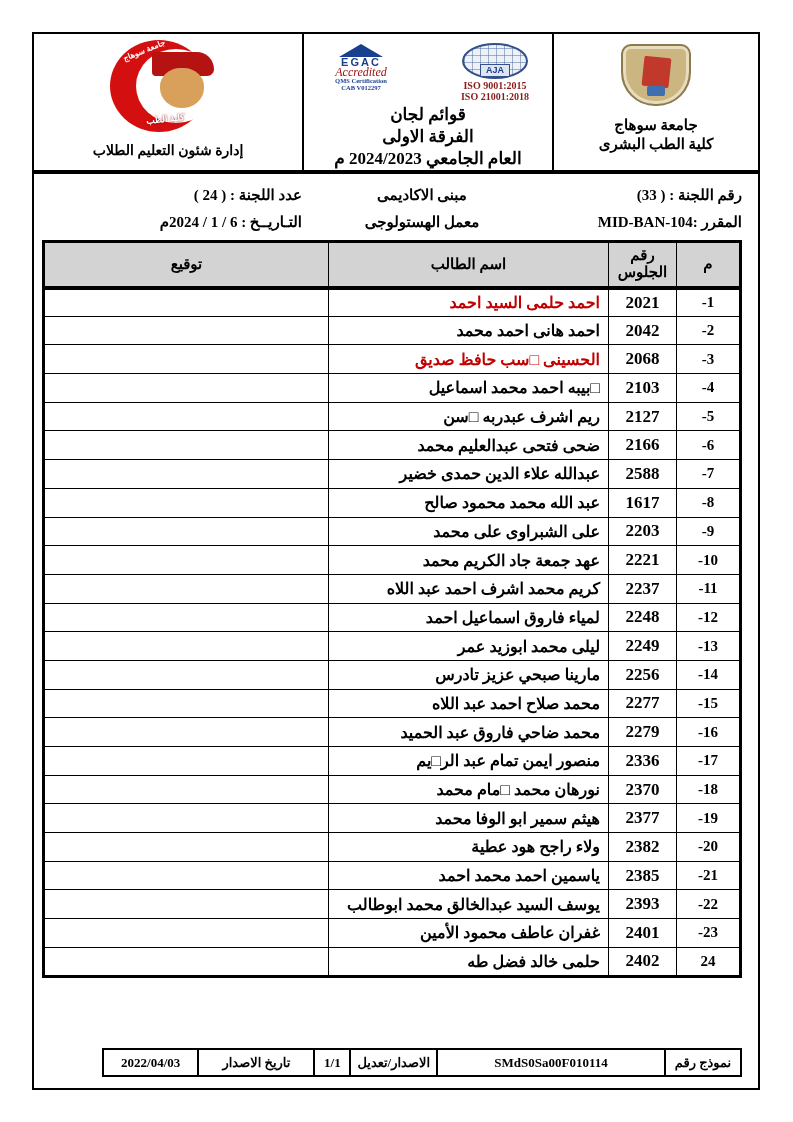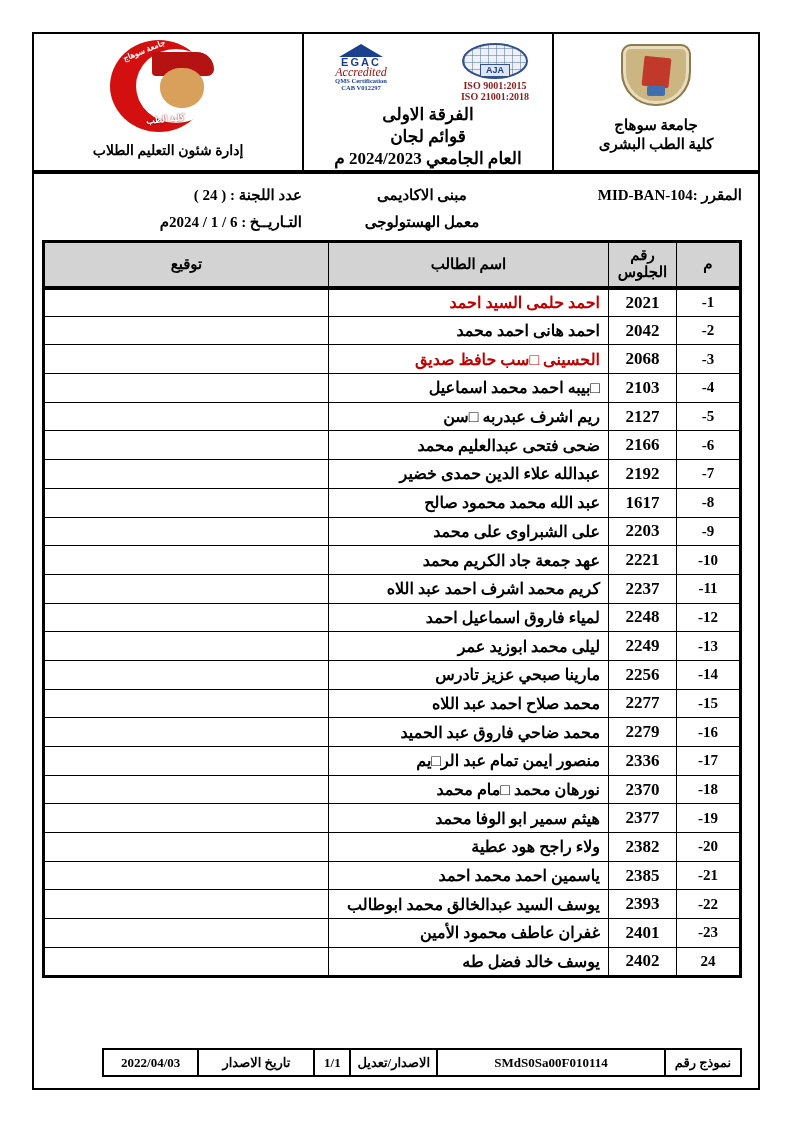--- a/index.html
+++ b/index.html
@@ -114,22 +114,22 @@
           <div class="egac-tiny">CAB V012297</div>
         </div>
         <div class="aja">
           <div class="aja-globe"></div>
           <div class="aja-label">AJA</div>
           <div class="aja-tiny">ISO 9001:2015</div>
           <div class="aja-tiny">ISO 21001:2018</div>
         </div>
       </div>
       <div class="titles">
+        <div class="title-line">قوائم لجان</div>
         <div class="title-line">الفرقة الاولى</div>
-        <div class="title-line">قوائم لجان</div>
         <div class="title-line">العام الجامعي 2024/2023 م</div>
       </div>
     </div>
 
     <div class="h-right">
       <div class="shield">
         <div class="sh-body">
           <div class="sh-red"></div>
           <div class="sh-base"></div>
         </div>
@@ -138,20 +138,21 @@
         <div>جامعة سوهاج</div>
         <div>كلية الطب البشرى</div>
       </div>
     </div>
   </div>
 
   <div class="hr-thick"></div>
 
   <div class="info">
     <div class="info-col col-a">
+      <div>رقم اللجنة : ( 33)</div>
       <div>المقرر :MID-BAN-104</div>
     </div>
     <div class="info-col col-b">
       <div>مبنى الاكاديمى</div>
       <div>معمل الهستولوجى</div>
     </div>
     <div class="info-col col-c">
       <div>عدد اللجنة : ( 24 )</div>
       <div>التـاريــخ : 6 / 1 / 2024م</div>
     </div>
@@ -204,21 +205,21 @@
           <td class="col-sign"></td>
         </tr>
         <tr>
           <td class="col-idx">-6</td>
           <td class="col-seat">2166</td>
           <td class="col-name">ضحى فتحى عبدالعليم محمد</td>
           <td class="col-sign"></td>
         </tr>
         <tr>
           <td class="col-idx">-7</td>
-          <td class="col-seat">2192</td>
+          <td class="col-seat">2588</td>
           <td class="col-name">عبدالله علاء الدين حمدى خضير</td>
           <td class="col-sign"></td>
         </tr>
         <tr>
           <td class="col-idx">-8</td>
           <td class="col-seat">1617</td>
           <td class="col-name">عبد الله محمد محمود صالح</td>
           <td class="col-sign"></td>
         </tr>
         <tr>
@@ -307,21 +308,21 @@
         </tr>
         <tr>
           <td class="col-idx">-23</td>
           <td class="col-seat">2401</td>
           <td class="col-name">غفران عاطف محمود الأمين</td>
           <td class="col-sign"></td>
         </tr>
         <tr>
           <td class="col-idx">24</td>
           <td class="col-seat">2402</td>
-          <td class="col-name">يوسف خالد فضل طه</td>
+          <td class="col-name">حلمى خالد فضل طه</td>
           <td class="col-sign"></td>
         </tr>
       </tbody>
   </table>
 
   <table class="footer-table">
     <tbody>
         <tr>
       <td style="width:76px" class="ft-label">نموذج رقم</td>
       <td style="width:228px" class="ltr">SMdS0Sa00F010114</td>

